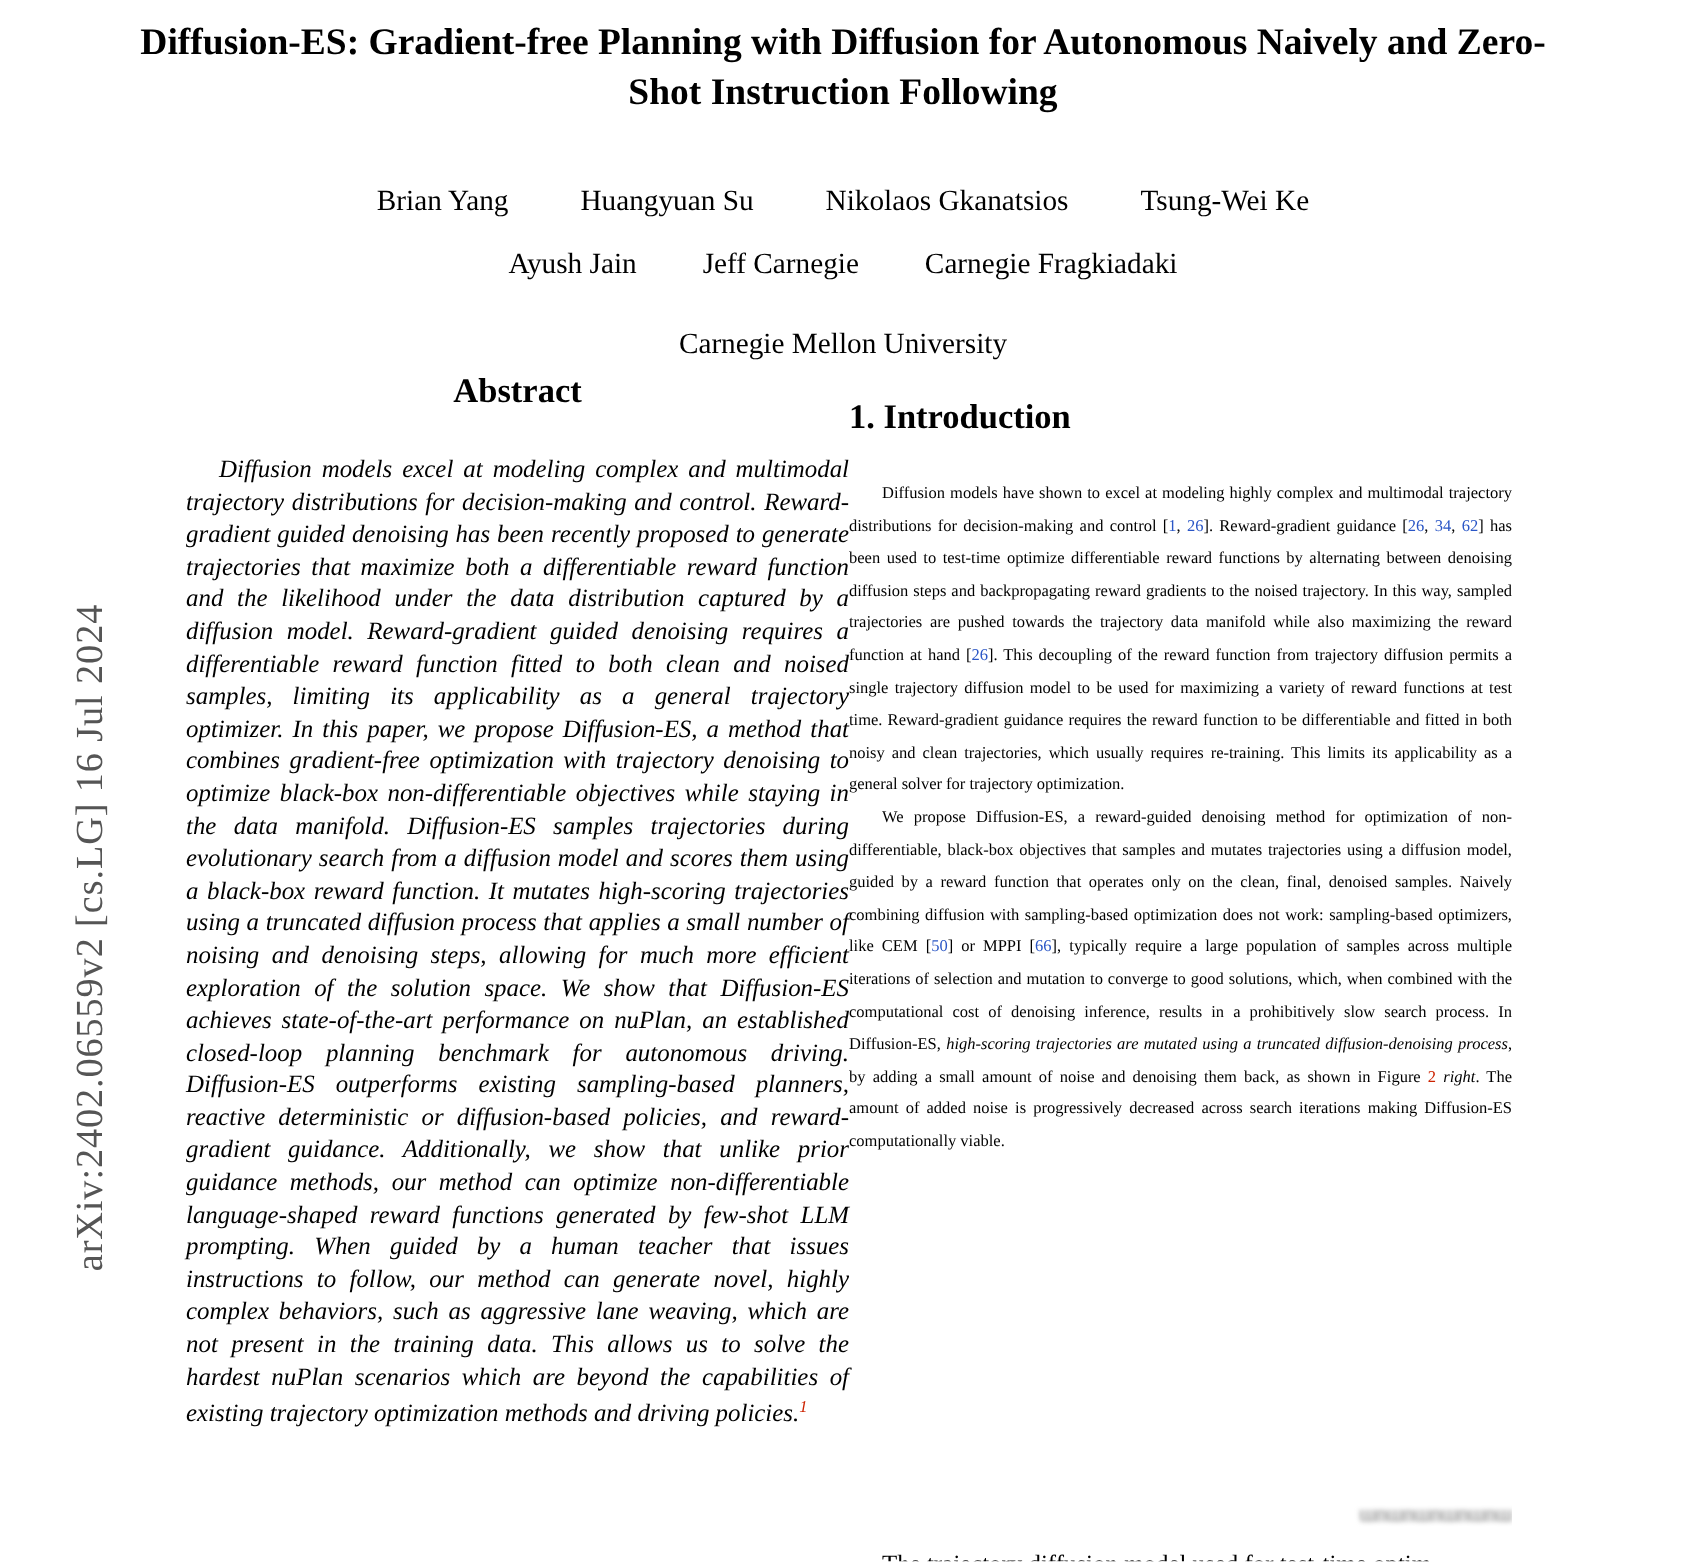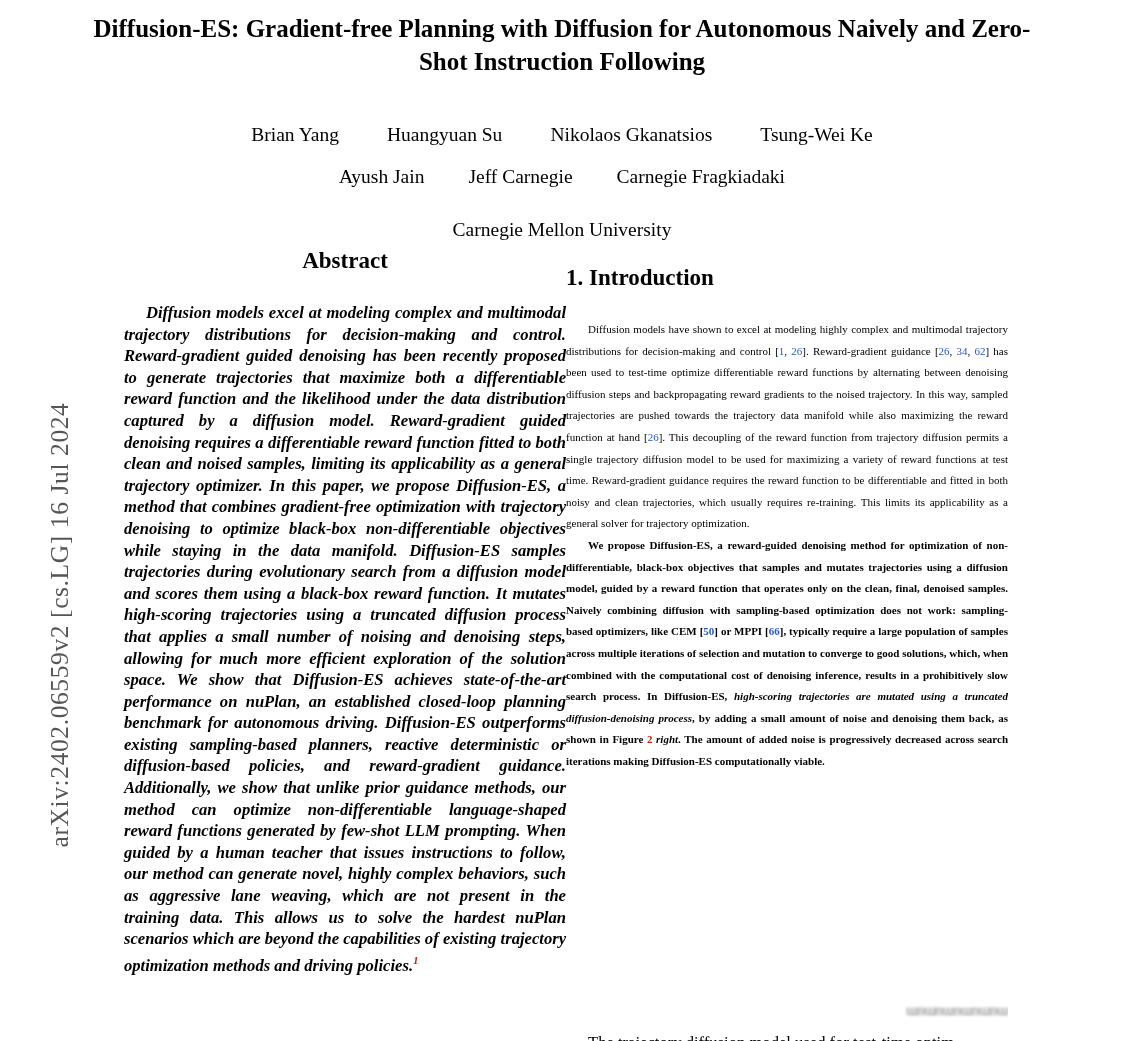--- a/index.html
+++ b/index.html
@@ -79,30 +79,30 @@
   }
   .sec-head.centered { text-align: center; }
 
   .abstract-body {
     font-size: 16.6px;
     line-height: 21.6px;
     font-style: italic;
     text-align: justify;
     text-justify: inter-word;
   }
-  .abstract-body p { margin: 0; text-indent: 22px; font-weight: bold; }
+  .abstract-body p { margin: 0; text-indent: 22px; }
 
   .body-text {
     font-size: 11px;
     line-height: 21.6px;
     text-align: justify;
     text-justify: inter-word;
   }
   .body-text p { margin: 0; text-indent: 22px; }
-  .body-text p + p { margin-top: 0px; font-weight: bold; }
+  .body-text p + p { margin-top: 0px; }
 
   .cite { color: #2a56c6; }
   .cite-red { color: #cc2200; }
   .ref-mark {
     color: #cc2200;
     font-size: 11px;
     vertical-align: super;
   }
   .ital { font-style: italic; }
 

